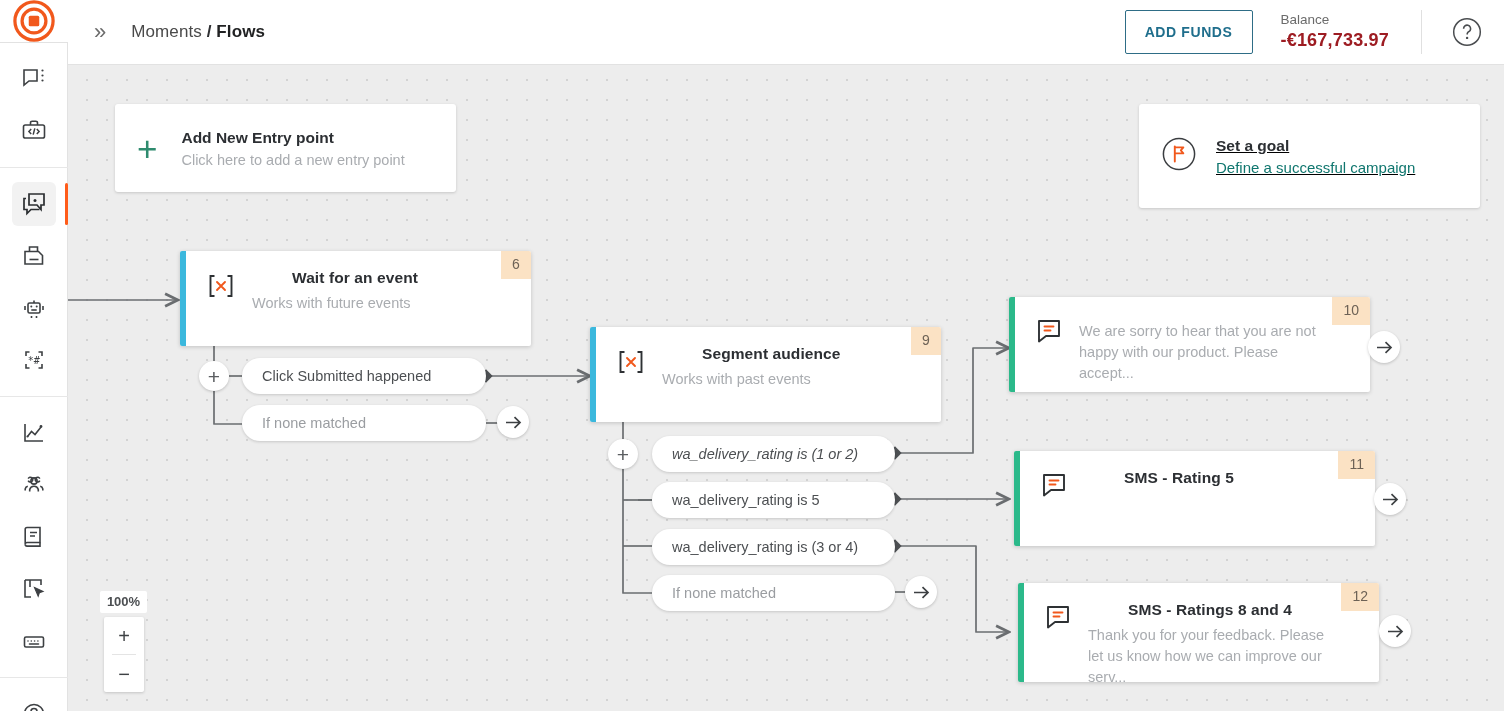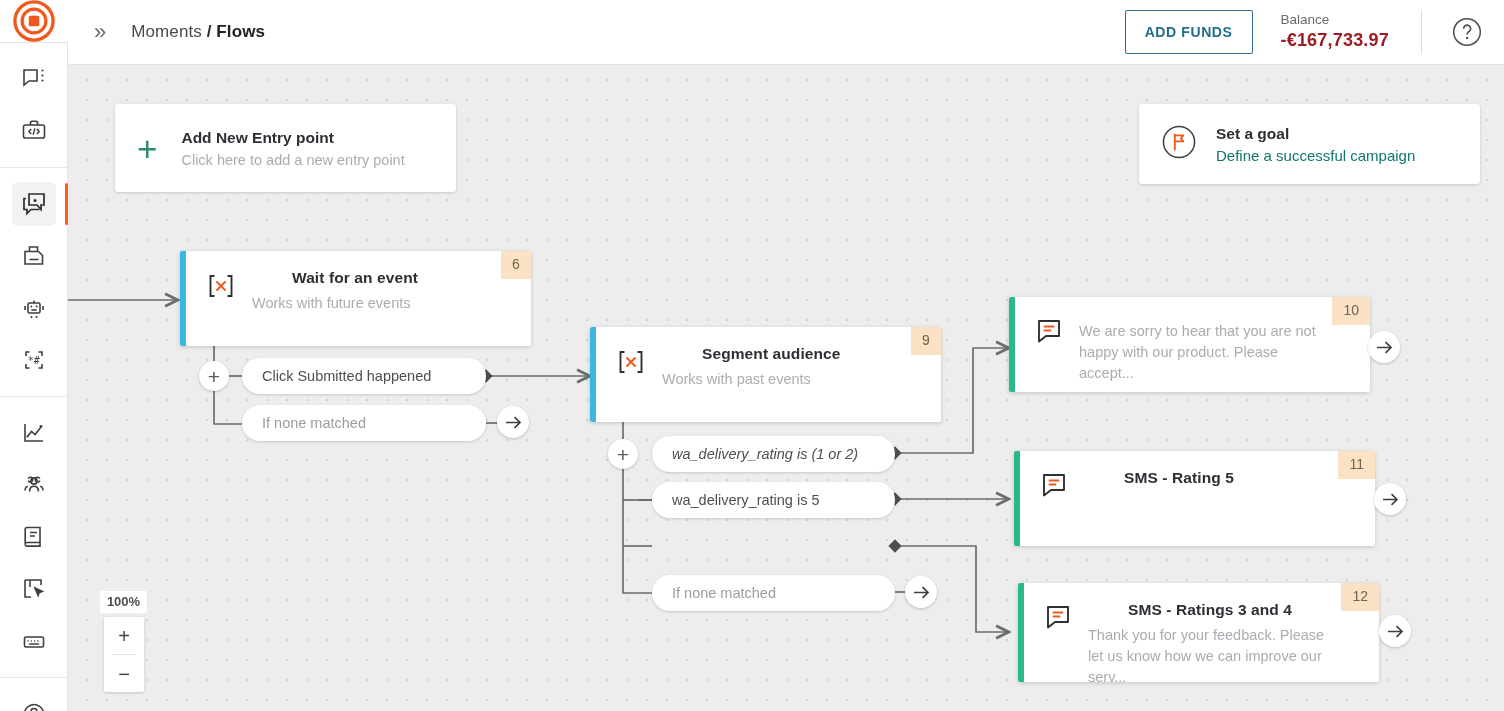--- a/index.html
+++ b/index.html
@@ -76,22 +76,22 @@
   .card {
     position: absolute; background: #ffffff; border-radius: 3px;
     box-shadow: 0 1px 3px rgba(0,0,0,.17);
   }
   .entry-card { left: 47px; top: 39px; width: 341px; height: 88px;
                 display: flex; align-items: center; padding-left: 22px; cursor: pointer; }
   .entry-plus { color: #2e8b6e; font-size: 35px; font-weight: 300; line-height: 1; margin-right: 24px; }
   .entry-title { font-size: 15.5px; font-weight: bold; color: #2c2f33; margin-bottom: 5px; }
   .entry-sub { font-size: 14.5px; color: #a9acb0; }
 
-  .goal-card { right: 24px; top: 39px; width: 341px; height: 80px;
-               display: flex; align-items: center; padding-left: 20px; cursor: pointer; }
+  .goal-card { right: 24px; top: 39px; width: 341px; height: 104px;
+               display: flex; align-items: center; padding-left: 20px; cursor: pointer; text-decoration: underline; }
   .goal-icon { margin-right: 17px; }
   .goal-title { font-size: 15.5px; font-weight: bold; color: #2c2f33; margin-bottom: 4px; }
   .goal-sub { font-size: 15px; color: #0f766e; }
 
   
   .node { position: absolute; background: #fff; border-radius: 2px;
           box-shadow: 0 1px 4px rgba(0,0,0,.18); cursor: pointer; overflow: hidden; }
   .node .stripe { position: absolute; left: 0; top: 0; bottom: 0; width: 6px; }
   .node .body { display: flex; padding: 18px 16px 16px 26px; }
   .node .nicon { flex: 0 0 auto; margin-right: 16px; margin-top: 2px; }
@@ -386,20 +386,23 @@
       </div>
 
       <div class="plus-node" style="left:540px; top:374px;">+</div>
 
       <div class="pill" style="left:584px; top:371px; width:243px;font-style:italic;">
         <span>wa_delivery_rating is (1 or 2)</span>
       </div>
       <div class="pill" style="left:584px; top:417px; width:243px;">
         <span>wa_delivery_rating is 5</span>
       </div>
+      <div class="pill" style="left:584px; top:464px; width:243px;">
+        <span>wa_delivery_rating is (3 or 4)</span>
+      </div>
       <div class="pill muted" style="left:584px; top:510px; width:243px;">
         <span>If none matched</span>
       </div>
 
       <div class="arrow-node" style="left:837px; top:511px;">
         <svg width="17" height="15" viewBox="0 0 17 15" fill="none" stroke="#3d4043" stroke-width="1.7">
           <path d="M1 7.5h14M9.5 2.2L15 7.5l-5.5 5.3"></path>
         </svg>
       </div>
 
@@ -449,21 +452,21 @@
         <div class="stripe" style="background:#2bb98a"></div>
         <div class="badge">12</div>
         <div class="body">
           <div class="nicon">
             <svg width="28" height="28" viewBox="0 0 28 28" fill="none">
               <path d="M4 4h20v15h-13l-7 5.5V4z" stroke="#2e3134" stroke-width="1.9" stroke-linejoin="round"></path>
               <path d="M9.5 9.5h9M9.5 13.5h6" stroke="#f1581c" stroke-width="1.9" stroke-linecap="round"></path>
             </svg>
           </div>
           <div>
-            <div class="ntitle">SMS - Ratings 3 and 4</div>
+            <div class="ntitle">SMS - Ratings 8 and 4</div>
             <div class="nsub" style="max-width:255px;">Thank you for your feedback. Please let us know how we can improve our serv...</div>
           </div>
         </div>
       </div>
       <div class="arrow-node" style="left:1311px; top:550px;">
         <svg width="17" height="15" viewBox="0 0 17 15" fill="none" stroke="#3d4043" stroke-width="1.7">
           <path d="M1 7.5h14M9.5 2.2L15 7.5l-5.5 5.3"></path>
         </svg>
       </div>
 

